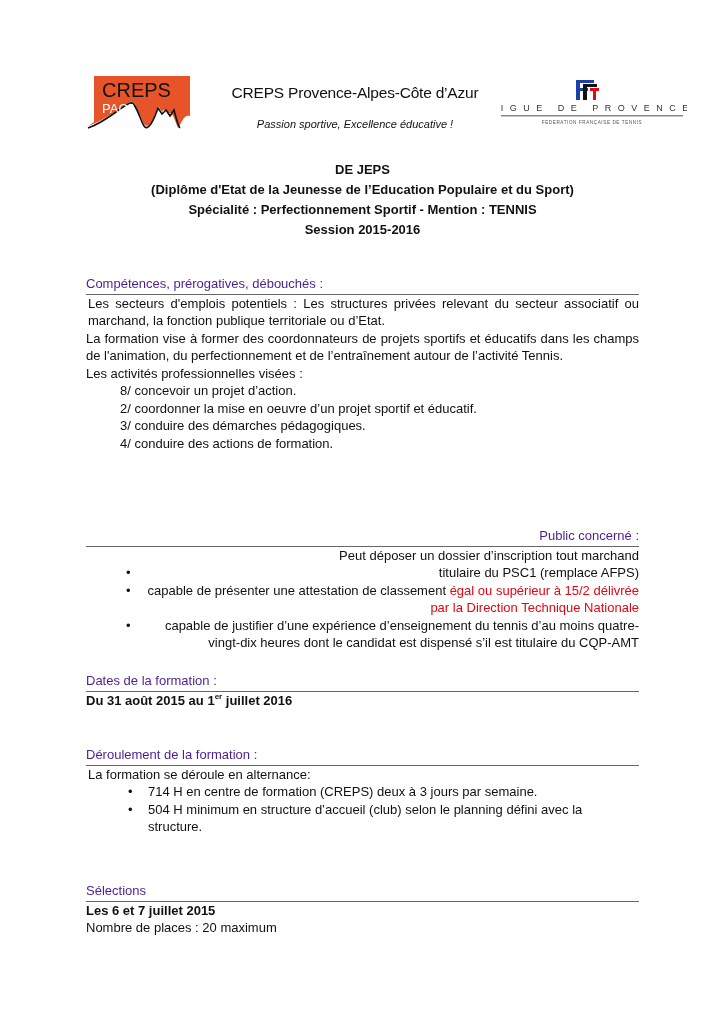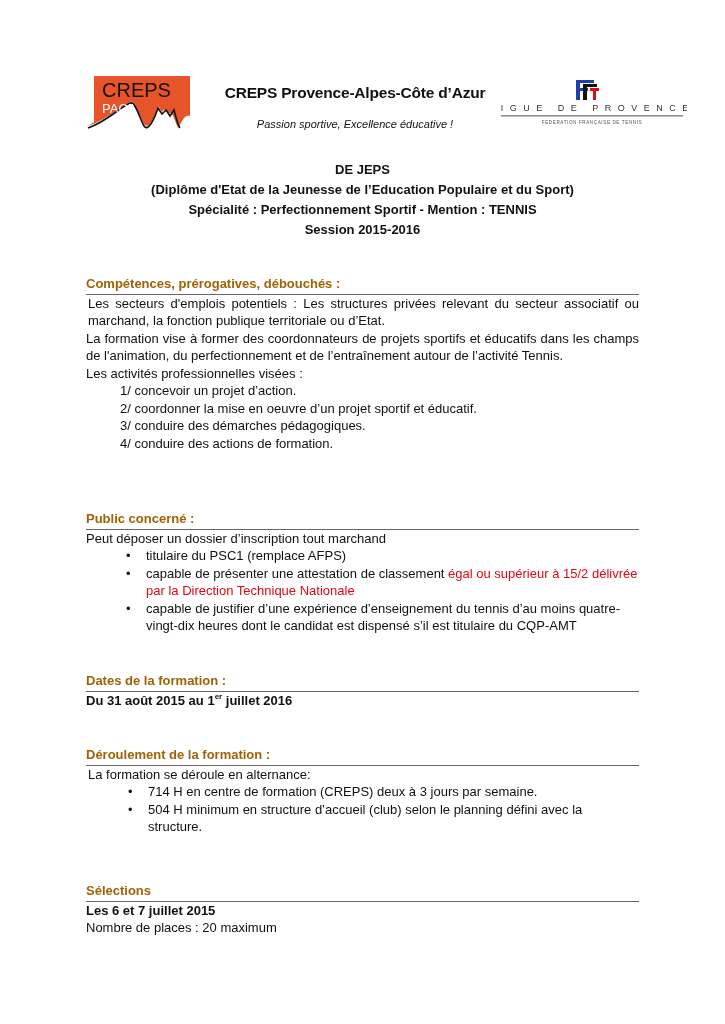--- a/index.html
+++ b/index.html
@@ -3,30 +3,30 @@
 <meta charset="utf-8">
 <style>
   html, body { margin: 0; padding: 0; background: #ffffff; }
   body { width: 725px; height: 1024px; position: relative; overflow: hidden;
          font-family: "Liberation Sans", sans-serif; color: #111; }
   .page { position: absolute; left: 0; top: 0; width: 725px; height: 861px; }
 
   
   .creps-logo { position: absolute; left: 86px; top: 70px; width: 110px; height: 64px; }
   .header-center { position: absolute; left: 220px; top: 84px; width: 270px; text-align: center; }
-  .header-title { font-size: 15.5px; font-weight: bold; letter-spacing: -0.2px; }
+  .header-title { font-size: 15.5px; font-weight: normal; letter-spacing: -0.2px; }
   .header-motto { font-size: 11px; font-style: italic; margin-top: 16px; }
   .fft-logo { position: absolute; left: 497px; top: 74px; width: 190px; height: 54px; }
 
   
   .doc-title { position: absolute; left: 60px; top: 160px; width: 605px; text-align: center;
                font-weight: bold; font-size: 13px; line-height: 20px; }
 
   .section { position: absolute; left: 86px; width: 553px; font-size: 13px; line-height: 17.5px; }
-  .section-heading { color: #a16207; font-weight: bold; font-size: 13px; padding-bottom: 1px;
+  .section-heading { color: #4c1d95; font-weight: normal; font-size: 13px; padding-bottom: 1px;
                      border-bottom: 1.5px solid #666; }
   .justify { text-align: justify; }
   .indent-num { padding-left: 34px; }
   .indent1 { padding-left: 2px; }
   ul.bullets { margin: 0; padding: 0 0 0 40px; list-style: none; }
   ul.bullets li { position: relative; padding-left: 20px; }
   ul.bullets li .dot { position: absolute; left: 0; top: 0; }
   ul.bullets.deep { padding-left: 42px; }
   .red { color: #e30613; }
   .bold { font-weight: bold; }
@@ -67,27 +67,27 @@
     <div>(Diplôme d'Etat de la Jeunesse de l’Education Populaire et du Sport)</div>
     <div>Spécialité : Perfectionnement Sportif - Mention : TENNIS</div>
     <div>Session 2015-2016</div>
   </div>
 
   <div class="section" style="top:275px;">
     <div class="section-heading">Compétences, prérogatives, débouchés :</div>
     <div class="justify indent1">Les secteurs d'emplois potentiels : Les structures privées relevant du secteur associatif ou marchand, la fonction publique  territoriale ou d’Etat.</div>
     <div class="justify">La formation vise à former des coordonnateurs de projets sportifs et éducatifs dans les champs de l'animation, du perfectionnement et de l’entraînement autour de l’activité Tennis.</div>
     <div>Les activités professionnelles visées :</div>
-    <div class="indent-num">1/ concevoir un projet d’action.</div>
+    <div class="indent-num">8/ concevoir un projet d’action.</div>
     <div class="indent-num">2/ coordonner la mise en oeuvre d’un projet sportif et éducatif.</div>
     <div class="indent-num">3/ conduire des démarches pédagogiques.</div>
     <div class="indent-num">4/ conduire des actions de formation.</div>
   </div>
 
-  <div class="section" style="top:510px;">
+  <div class="section" style="top:527px;text-align:right;">
     <div class="section-heading">Public concerné :</div>
     <div>Peut déposer un dossier d’inscription tout  marchand</div>
     <ul class="bullets">
       <li>
         <span class="dot">•</span>
         <span>titulaire du PSC1 (remplace AFPS)</span>
       </li>
       <li>
         <span class="dot">•</span>
         <span> capable de présenter une attestation de classement </span><span class="red">égal ou supérieur à 15/2 délivrée par la Direction Technique Nationale</span>

